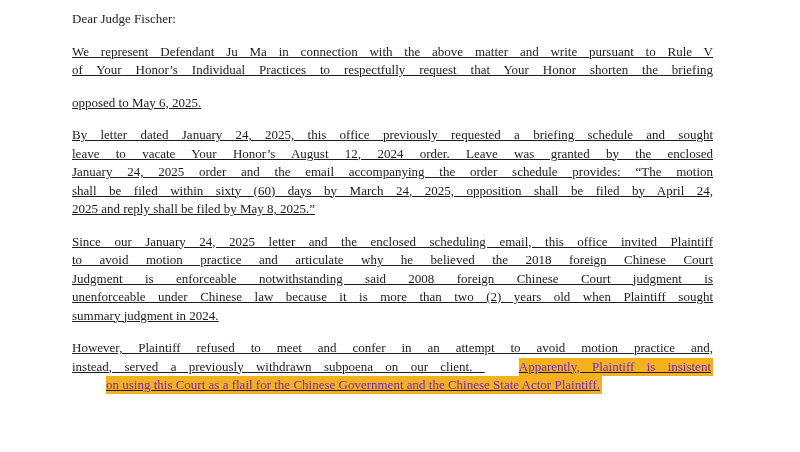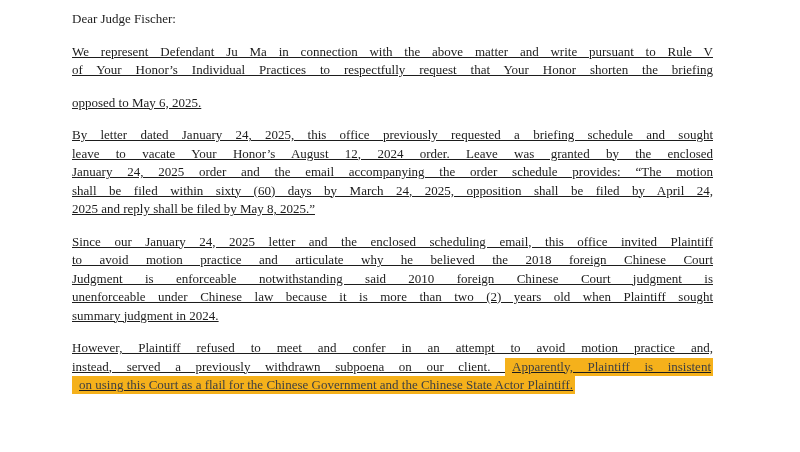--- a/index.html
+++ b/index.html
@@ -36,23 +36,24 @@
     text-align: justify;
     text-decoration: underline;
   }
   
   .line.full {
     text-align-last: justify;
     -moz-text-align-last: justify;
   }
   .hl {
     background: #f5b11b;
-    color: #404040;
-    padding: 1px 2px 2px 7px;
+    color: #6d28d9;
+    padding: 1px 2px 2px 0;
     box-decoration-break: clone;
+    margin-left: 34px;
     -webkit-box-decoration-break: clone;
   }
 </style>
 </head>
 <body style="background: rgb(255, 255, 255);">
 
 <div class="letter" style="color: rgb(29, 29, 29);">
   <div class="salutation">Dear Judge Fischer:</div>
   <div>
       <div class="para">
@@ -65,21 +66,21 @@
       <div class="para">
         <div class="line full"><span>By letter dated January 24, 2025, this office previously requested a briefing schedule and sought</span></div>
         <div class="line full"><span>leave to vacate Your Honor’s August 12, 2024 order.  Leave was granted by the enclosed</span></div>
         <div class="line full"><span>January 24, 2025 order and the email accompanying the order schedule provides: “The motion</span></div>
         <div class="line full"><span>shall be filed within sixty (60) days by March 24, 2025, opposition shall be filed by April 24,</span></div>
         <div class="line"><span>2025 and reply shall be filed by May 8, 2025.”</span></div>
       </div>
       <div class="para">
         <div class="line full"><span>Since our January 24, 2025 letter and the enclosed scheduling email, this office invited Plaintiff</span></div>
         <div class="line full"><span>to avoid motion practice and articulate why he believed the 2018 foreign Chinese Court</span></div>
-        <div class="line full"><span>Judgment is enforceable notwithstanding said 2010 foreign Chinese Court judgment is</span></div>
+        <div class="line full"><span>Judgment is enforceable notwithstanding said 2008 foreign Chinese Court judgment is</span></div>
         <div class="line full"><span>unenforceable under Chinese law because it is more than two (2) years old when Plaintiff sought</span></div>
         <div class="line"><span>summary judgment in 2024.</span></div>
       </div>
       <div class="para">
         <div class="line full"><span>However, Plaintiff refused to meet and confer in an attempt to avoid motion practice and,</span></div>
         <div class="line full"><span>instead, served a previously withdrawn subpoena on our client.  </span><span class="hl" style="background: rgb(245, 177, 27);">Apparently, Plaintiff is insistent</span></div>
         <div class="line"><span class="hl" style="background: rgb(245, 177, 27);">on using this Court as a flail for the Chinese Government and the Chinese State Actor Plaintiff.</span></div>
       </div>
     </div>
 </div>

